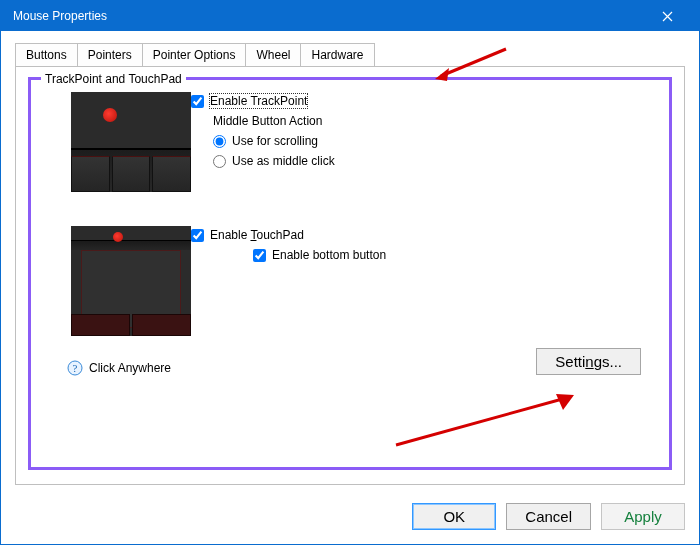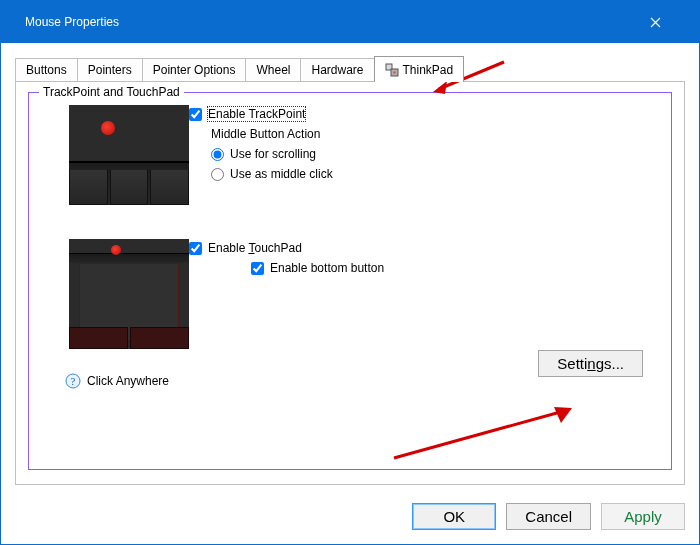--- a/index.html
+++ b/index.html
@@ -11,26 +11,26 @@
     color: #000;
   }
   .window {
     width: 700px;
     height: 545px;
     border: 1px solid #0a6ccf;
     display: flex;
     flex-direction: column;
   }
   .titlebar {
-    height: 42px;
+    height: 30px;
     background: #0a6ccf;
     color: #fff;
     display: flex;
     align-items: center;
-    padding: 0 24px;
+    padding: 0 12px;
     font-size: 12px;
   }
   .titlebar .title { flex: 1; }
   .titlebar .close {
     width: 40px;
     height: 30px;
     display: flex;
     align-items: center;
     justify-content: center;
     cursor: pointer;
@@ -78,21 +78,21 @@
     display: inline-block;
   }
   .panel {
     border: 1px solid #bfbfbf;
     flex: 1;
     padding: 10px 12px 14px 12px;
     position: relative;
     background: #fff;
   }
   .groupbox {
-    border: 1px solid #8b5cf6;
+    border: 3px solid #8b5cf6;
     padding: 12px 18px 18px 18px;
     position: relative;
     height: 100%;
   }
   .group-label {
     position: absolute;
     top: -8px;
     left: 10px;
     background: #fff;
     padding: 0 4px;
@@ -232,30 +232,20 @@
         </div>
       <div class="tab">
           <span>Pointer Options</span>
         </div>
       <div class="tab">
           <span>Wheel</span>
         </div>
       <div class="tab">
           <span>Hardware</span>
         </div>
-      <div class="tab active">
-        <span class="tab-icon">
-          <svg width="14" height="14" viewBox="0 0 14 14">
-              <rect x="1" y="1" width="6" height="6" fill="#d9d9d9" stroke="#555"></rect>
-              <rect x="6" y="6" width="7" height="7" fill="#b0b0b0" stroke="#555"></rect>
-              <circle cx="9.5" cy="9.5" r="1.2" fill="#e52"></circle>
-            </svg>
-        </span>
-        <span>ThinkPad</span>
-      </div>
     </div>
 
     <div class="panel">
       <div class="groupbox">
         <div class="group-label">TrackPoint and TouchPad</div>
 
         <svg class="arrow" style="left:400px; top:-36px;" width="80" height="40" viewBox="0 0 80 40">
           <path d="M75 5 L10 32" stroke="#d40000" stroke-width="3" fill="none"></path>
           <polygon points="4,35 18,24 16,37" fill="#d40000"></polygon>
         </svg>

